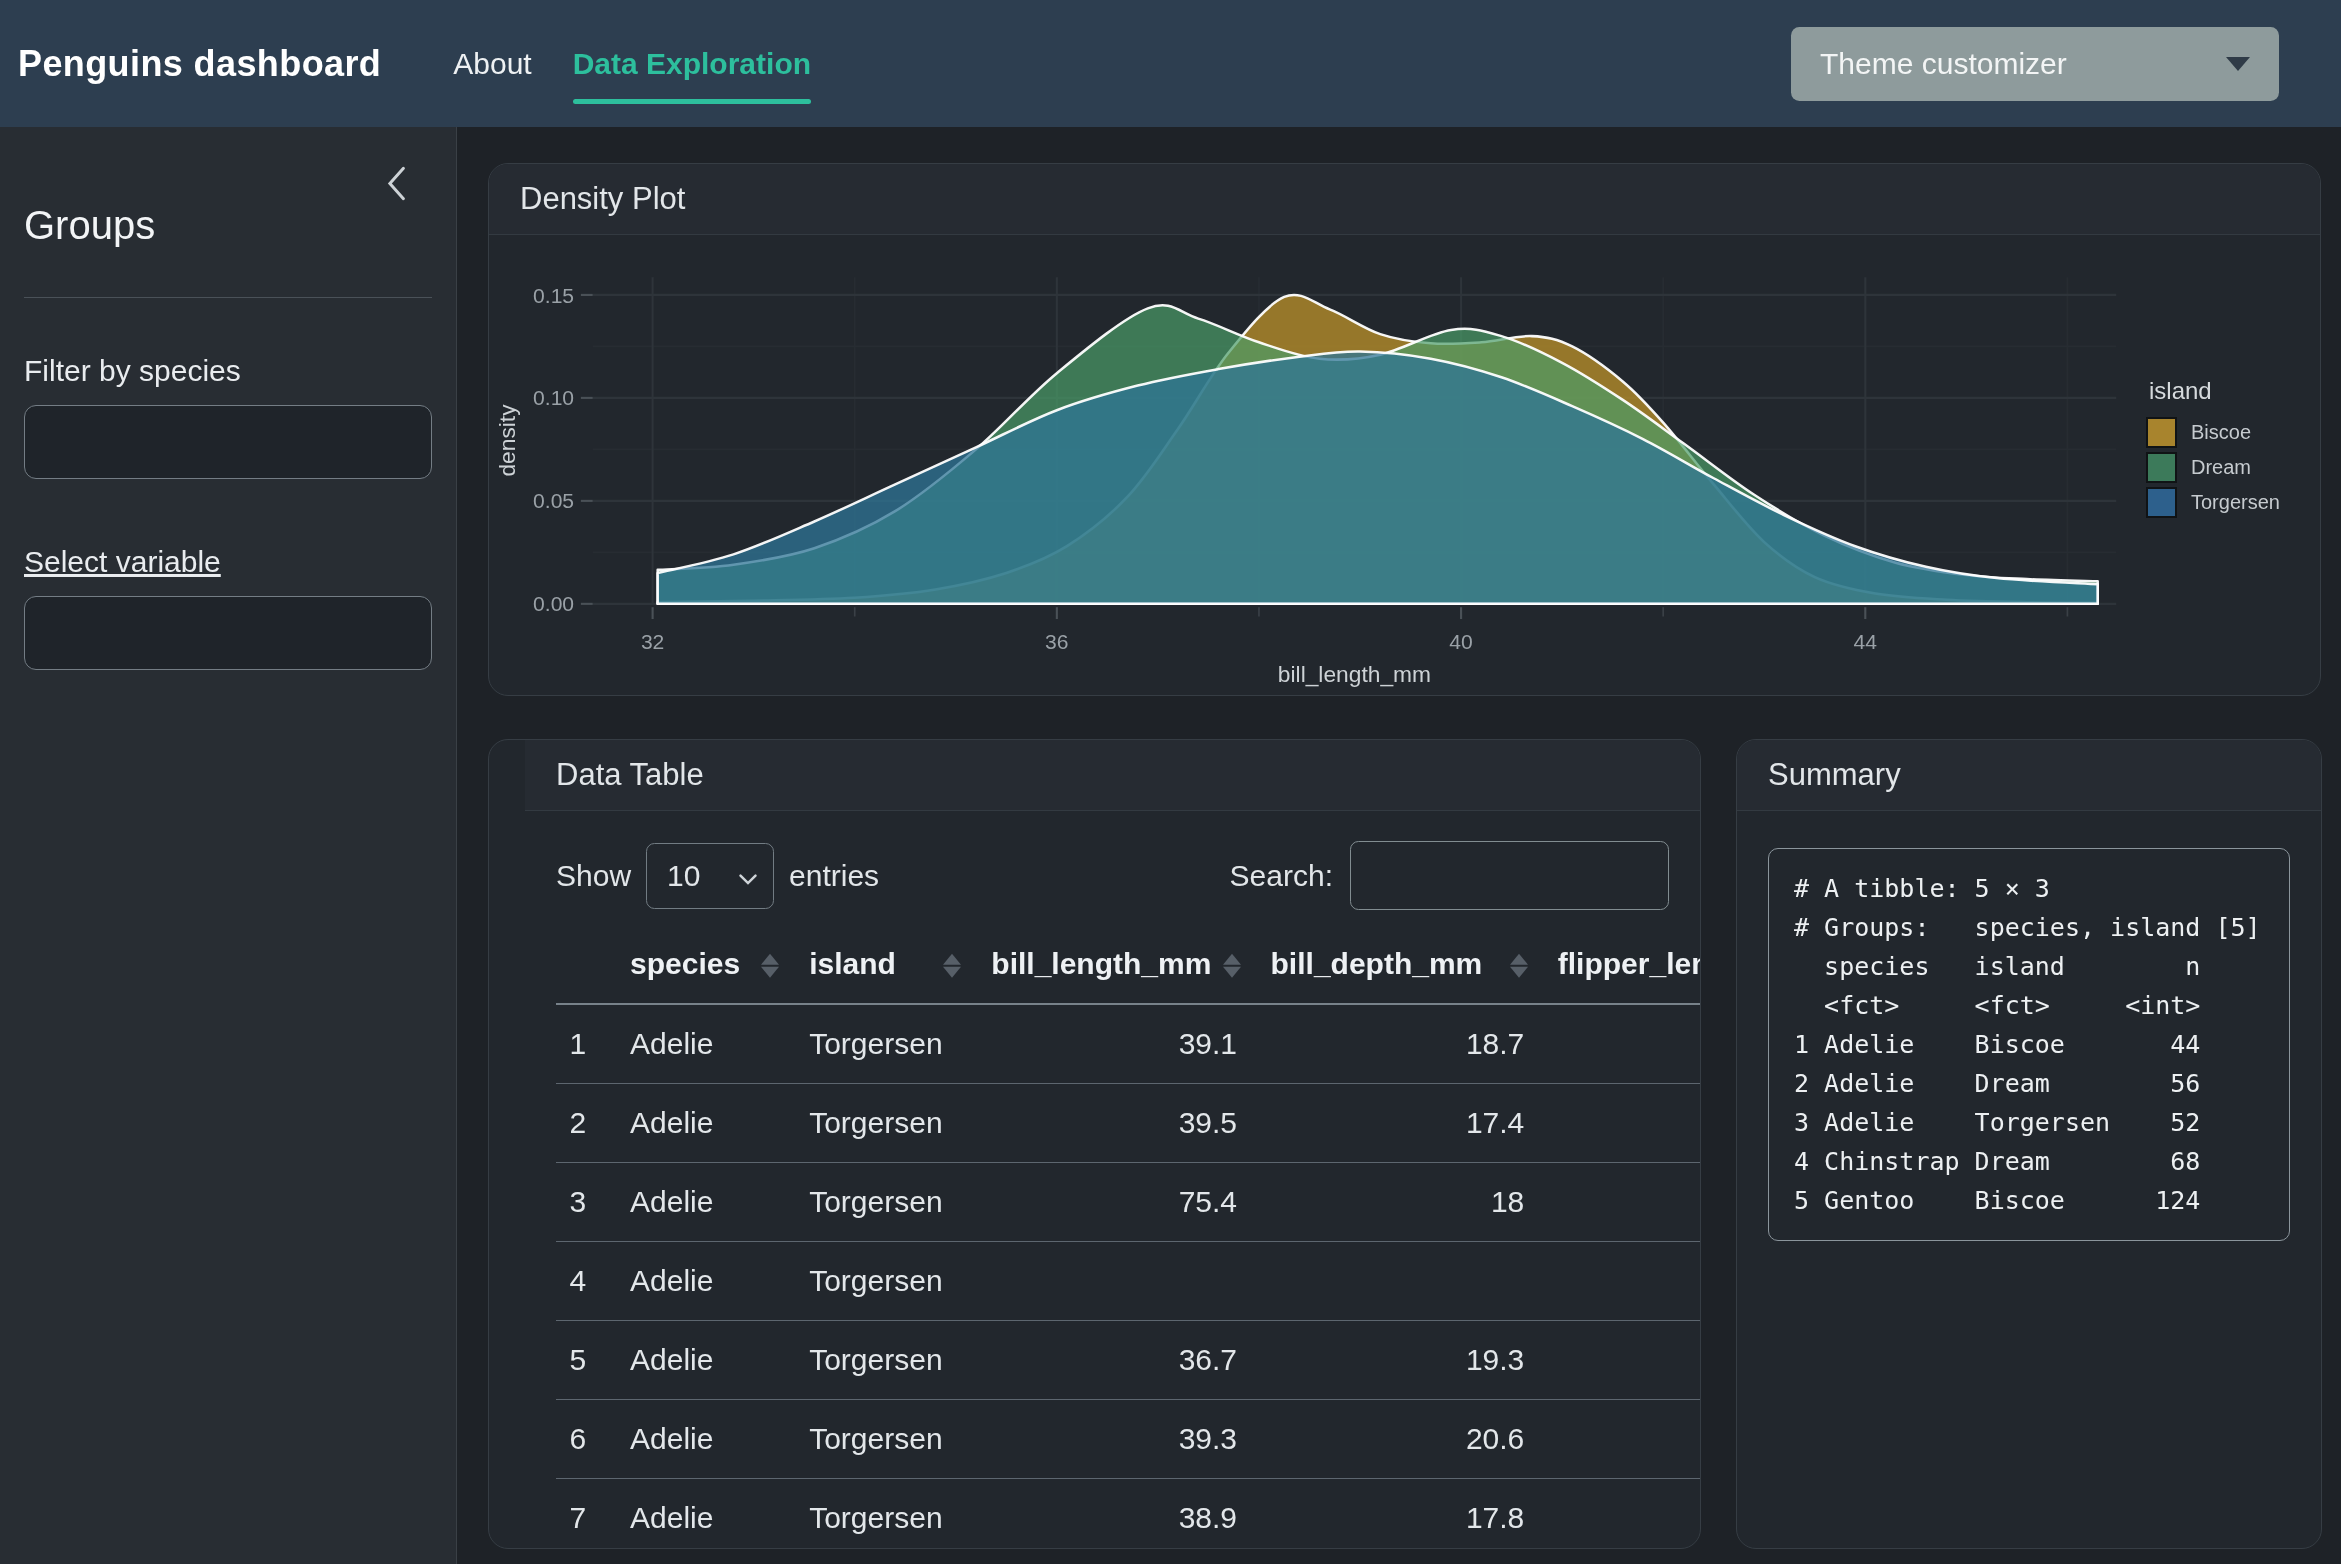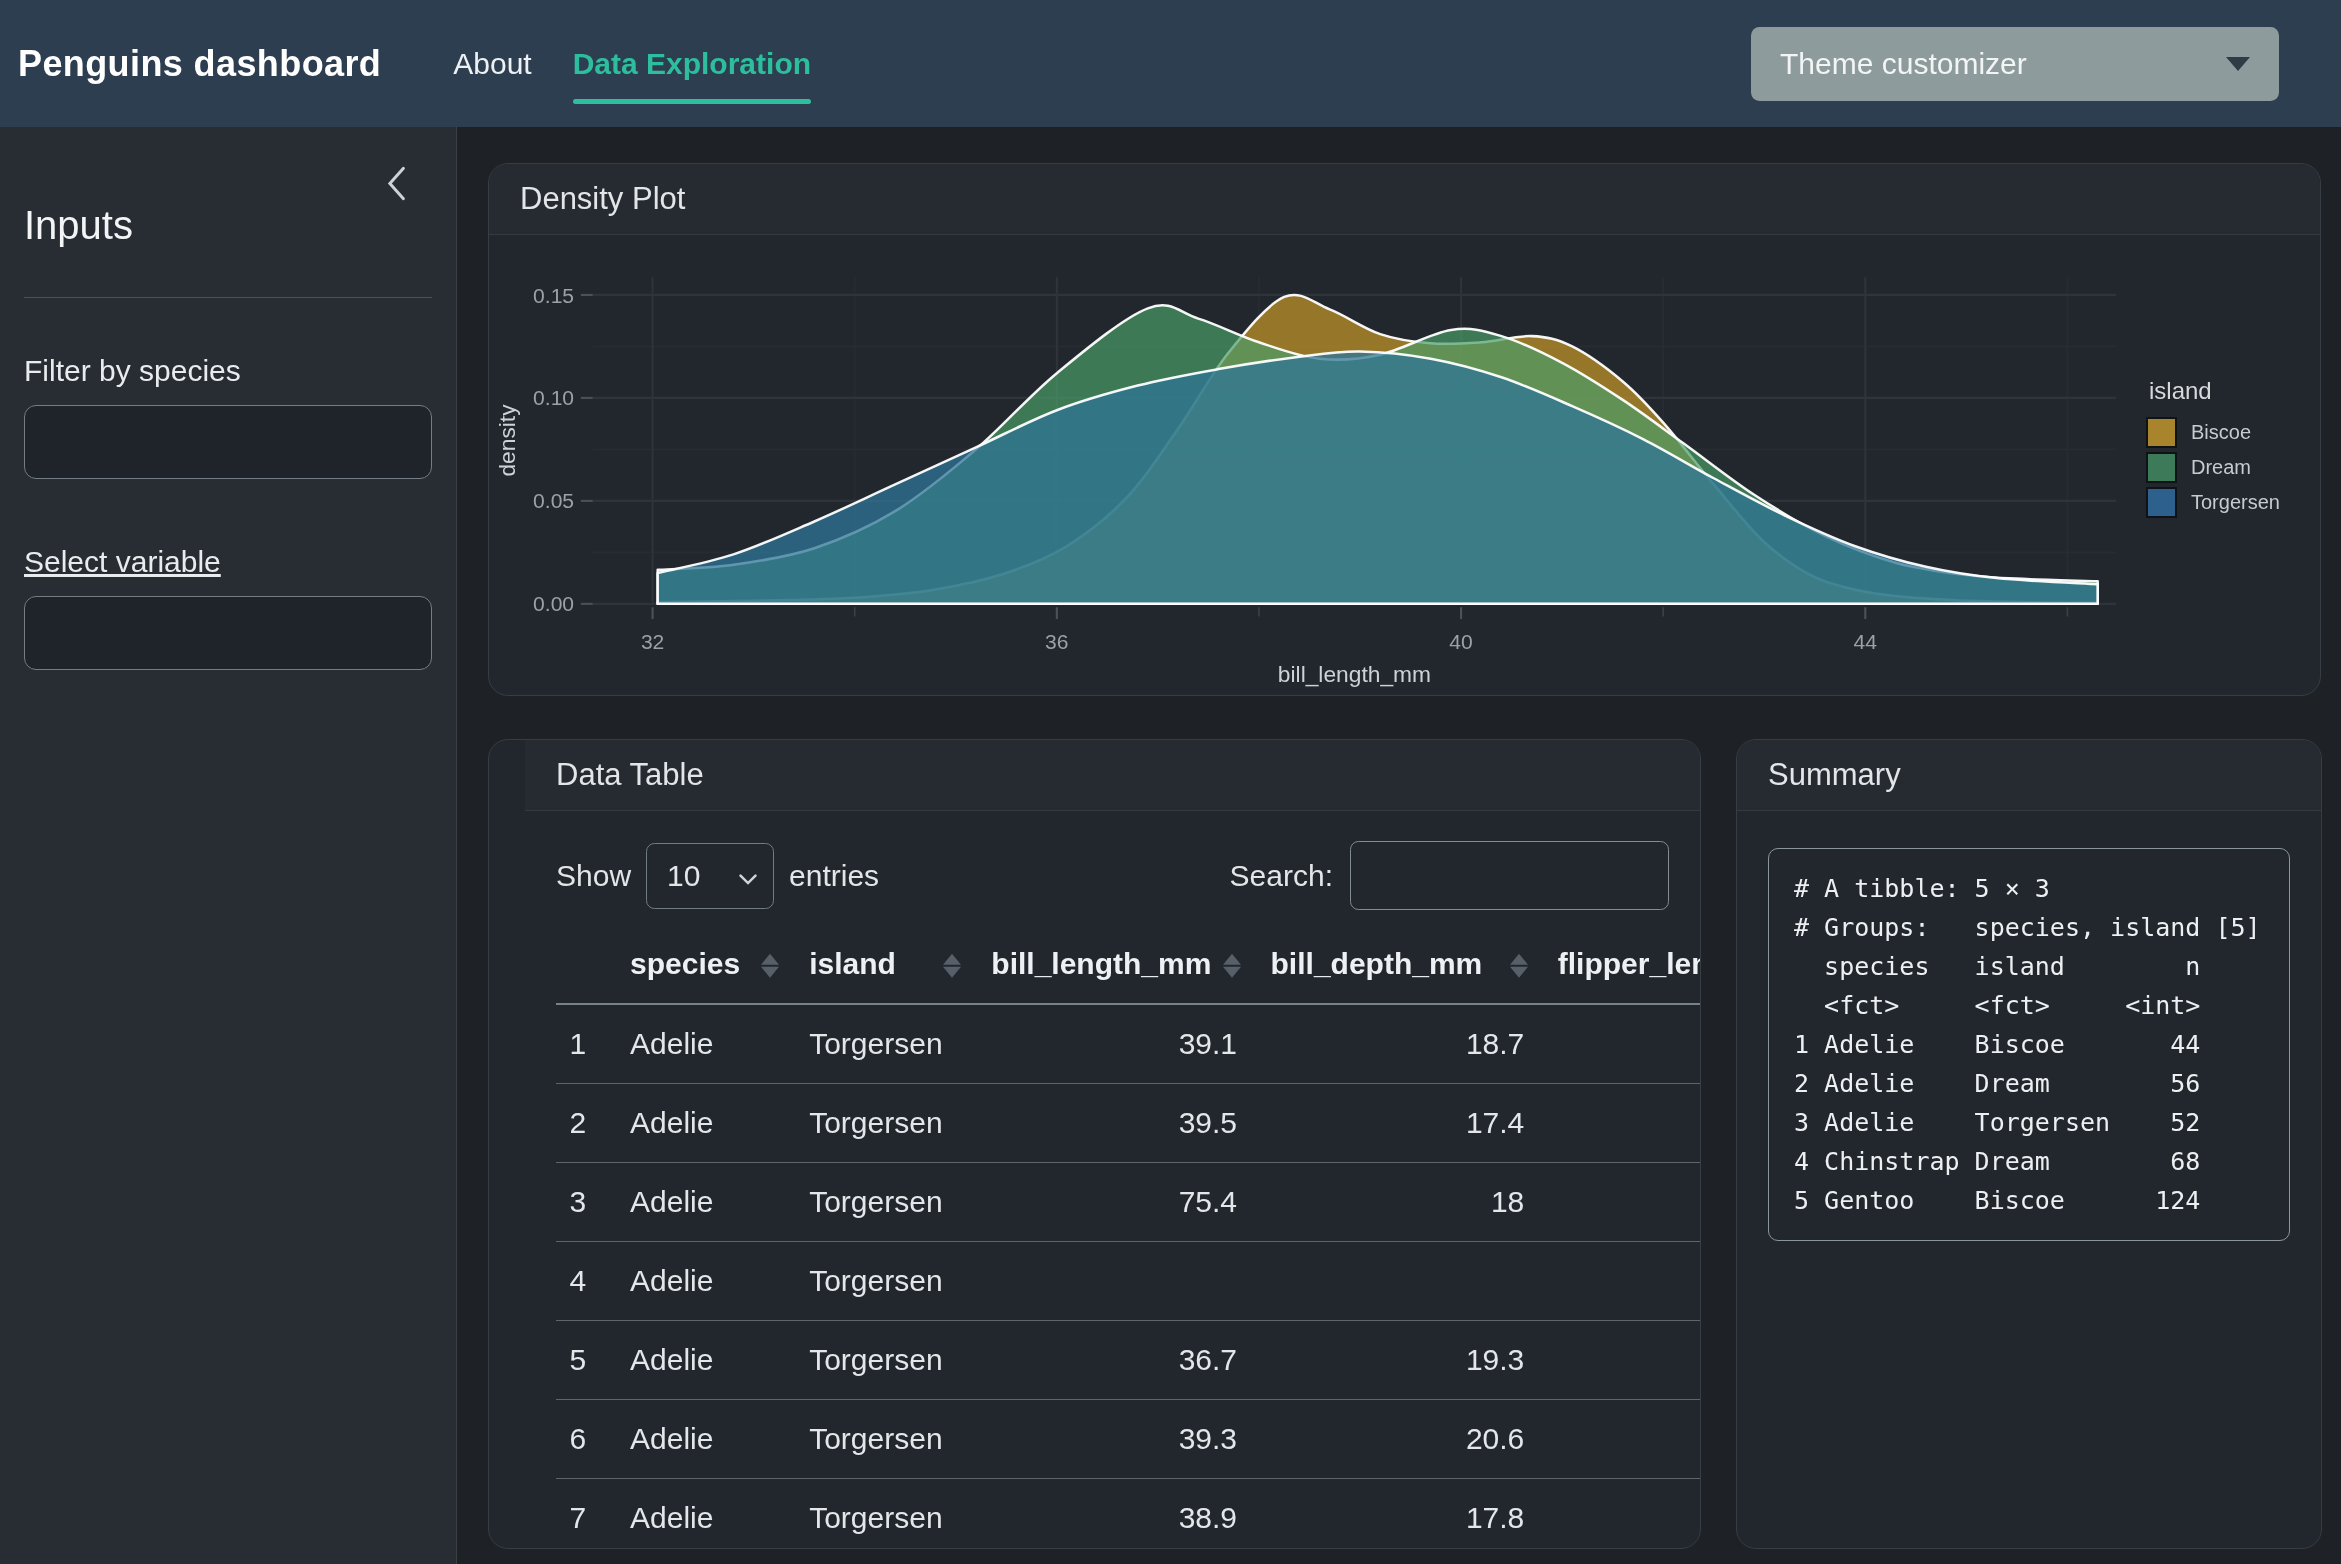--- a/index.html
+++ b/index.html
@@ -12,21 +12,21 @@
   
   .navbar { height:127px; background:#2d3e50; display:flex; align-items:center;
             padding:0 63px 0 18px; }
   .app-title { font-size:36px; font-weight:600; color:#ffffff; letter-spacing:0.4px; }
   .nav-tabs { display:flex; height:100%; margin-left:31px; }
   .nav-tab { display:flex; align-items:center; margin-left:41px; font-size:30px;
              color:#eef1f3; position:relative; cursor:pointer; text-decoration:none; }
   .nav-tab.active { color:var(--accent); font-weight:700; }
   .nav-tab.active::after { content:""; position:absolute; left:0; right:0; bottom:23px;
              height:5px; background:var(--accent); border-radius:2.5px; }
-  .theme-dd { margin-left:auto; width:528px; height:74px; background:#8e9b9c;
+  .theme-dd { margin-left:auto; width:488px; height:74px; background:#8e9b9c;
               border-radius:8.4px; display:flex; align-items:center; justify-content:space-between;
               padding:0 29px; font-size:30px; color:#f3f5f5; cursor:pointer; }
   .caret-down { width:0; height:0; border-left:12px solid transparent;
               border-right:12px solid transparent; border-top:14.4px solid #2f3b47; }
   
   .layout { display:flex; height:1438px; }
   aside { width:457px; background:#282d33; border-right:1.7px solid #3a4046;
           position:relative; padding:0 24px; flex:none; }
   .collapse-btn { position:absolute; top:37px; right:44px; cursor:pointer; background:none; border:none; padding:0; }
   .sidebar-heading { margin:76px 0 0; font-size:40px; font-weight:500; color:#f2f4f6; }
@@ -98,21 +98,21 @@
 
 <div class="layout">
   <aside>
     <button class="collapse-btn">
       <span>
         <svg width="29" height="39" viewBox="0 0 34 46">
             <polyline points="24,5 8,23 24,41" fill="none" stroke="#cdd2d6" stroke-width="3.5" stroke-linecap="round"></polyline>
           </svg>
       </span>
     </button>
-    <h2 class="sidebar-heading">Inputs</h2>
+    <h2 class="sidebar-heading">Groups</h2>
     <hr class="sidebar-hr">
     <label class="field-label">Filter by species</label>
     <div class="select-box"></div>
     <label class="field-label second">Select variable</label>
     <div class="select-box"></div>
   </aside>
 
   <main>
     <section class="card density-card">
       <div class="card-header">Density Plot</div>

